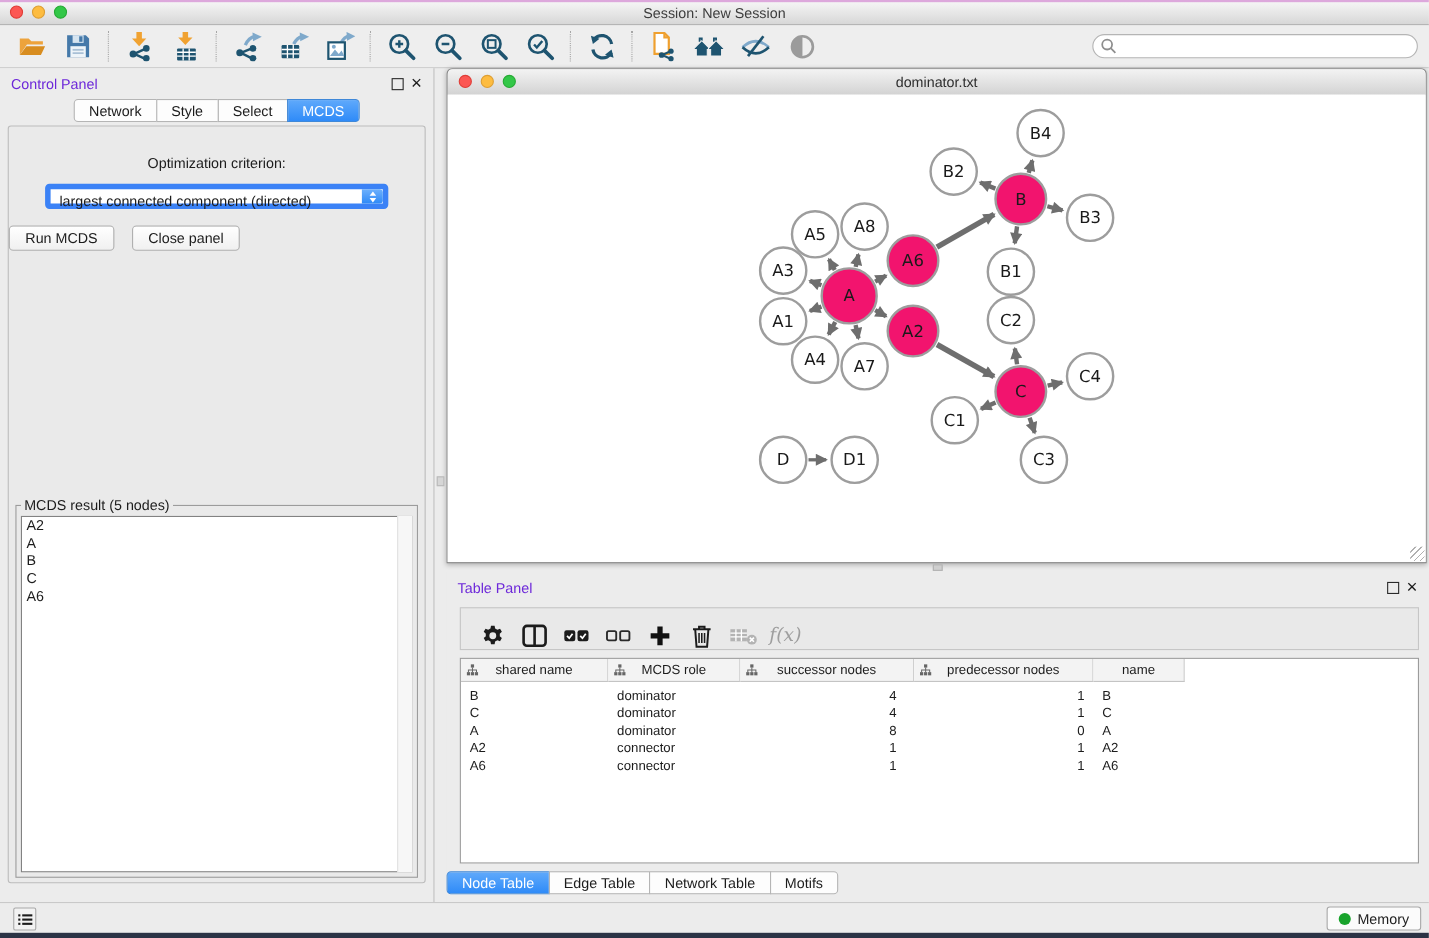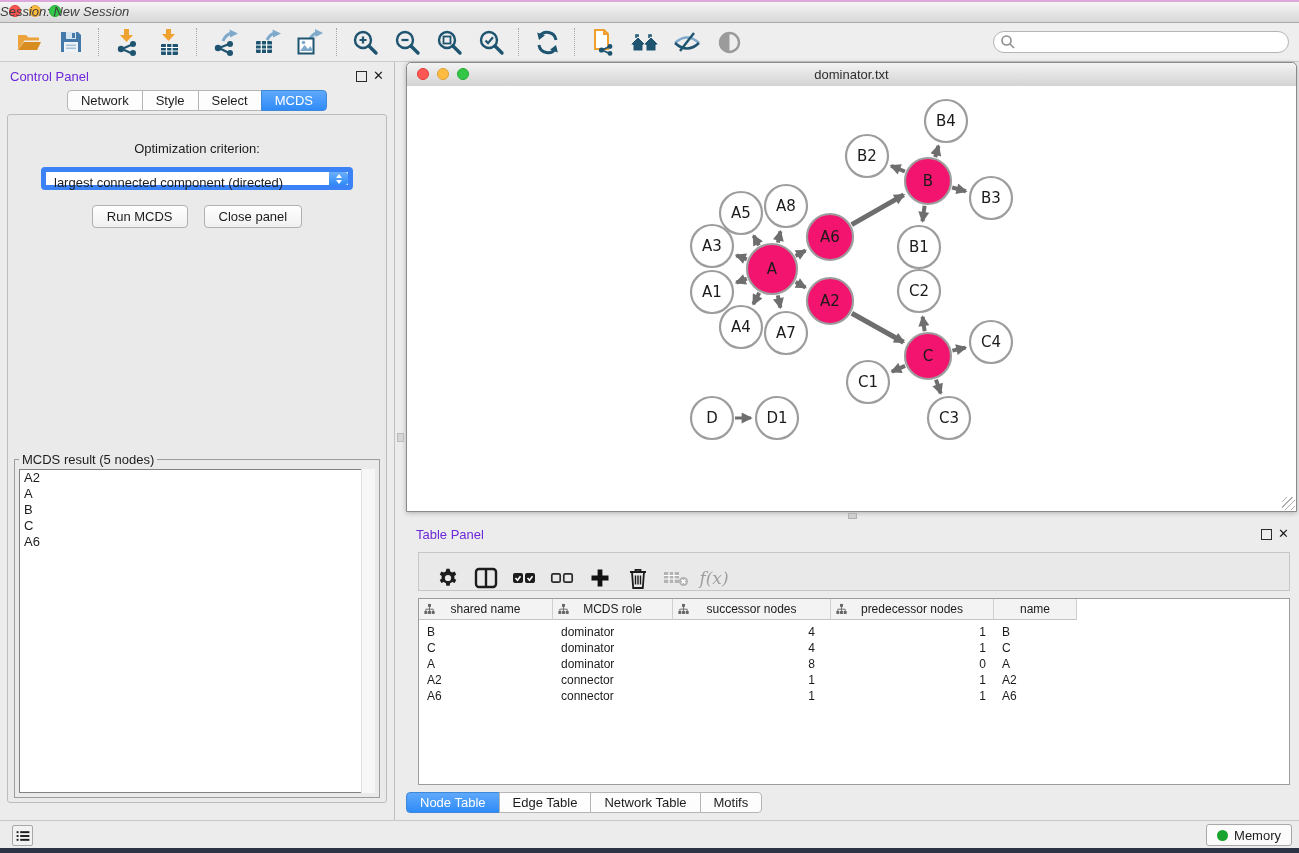--- a/index.html
+++ b/index.html
@@ -7,21 +7,21 @@
   #app{position:relative;width:1299px;height:853px;background:#ececec;overflow:hidden;font-size:13px;color:#1c1c1c;}
 
   
   .titlebar{position:absolute;left:0;top:0;width:1299px;height:22px;background:linear-gradient(#f8f8f8,#d7d7d7);border-bottom:1px solid #a9a9a9;}
   .titlebar .pinkline{position:absolute;left:0;top:0;width:100%;height:2px;background:#dda8dc;}
   .lights{position:absolute;left:9px;top:5px;display:flex;gap:8px;}
   .light{width:12px;height:12px;border-radius:50%;}
   .light.red{background:#fc5753;border:1px solid #df3e38;box-sizing:border-box;}
   .light.yellow{background:#fdbc40;border:1px solid #de9f34;box-sizing:border-box;}
   .light.green{background:#33c748;border:1px solid #27aa35;box-sizing:border-box;}
-  .title-text{position:absolute;left:0;right:0;top:4px;text-align:left;color:#3d3d3d;font-size:13px;font-style:italic;}
+  .title-text{position:absolute;left:0;right:0;top:4px;text-align:center;color:#3d3d3d;font-size:13px;}
 
   
   .toolbar{position:absolute;left:0;top:23px;width:1299px;height:39px;background:#eeeeee;border-bottom:1px solid #cccccc;display:flex;align-items:center;padding:0 0 0 8px;box-sizing:border-box;}
   .tbtn{width:42px;height:34px;display:flex;align-items:center;justify-content:center;flex:0 0 auto;}
   .tsep{width:1px;height:28px;border-left:1px dotted #a6a6a6;margin:0 6px;flex:0 0 auto;}
   .tspacer{flex:1;}
   .searchwrap{position:relative;width:296px;height:22px;margin-right:10px;flex:0 0 auto;}
   .searchwrap svg{position:absolute;left:7px;top:3px;}
   .search{width:100%;height:22px;box-sizing:border-box;border:1px solid #b5b5b5;border-radius:12px;padding:0 8px 0 26px;font-size:13px;outline:none;background:#fff;}
 
@@ -38,21 +38,21 @@
   .tab:first-child{border-radius:4px 0 0 4px;margin-left:0;}
   .tab:last-child{border-radius:0 4px 4px 0;}
   .tab.active{background:linear-gradient(#5fa9fb,#2f8bf8);color:#fff;border-color:#3f88d8;}
   .cp-content{position:absolute;left:7px;right:7px;top:52px;bottom:17px;border:1px solid #bcbcbc;border-radius:3px;background:#eaeaea;text-align:center;}
   .opt-label{margin-top:26px;font-size:13px;}
   .criterion{position:relative;width:312px;height:23px;margin:11px auto 3px;background:#fff;border:5px solid #3b82f6;border-radius:4px;box-sizing:border-box;text-align:left;}
   .criterion .selval{display:block;line-height:21px;padding-left:8px;font-size:13px;white-space:nowrap;}
   .sel-cap{position:absolute;right:0px;top:0px;bottom:0px;width:19px;background:linear-gradient(#6db0fc,#2f8af7);border-radius:0 3px 3px 0;display:flex;flex-direction:column;align-items:center;justify-content:center;gap:2px;}
   .chev-up{width:0;height:0;border-left:3.5px solid transparent;border-right:3.5px solid transparent;border-bottom:4px solid #fff;}
   .chev-down{width:0;height:0;border-left:3.5px solid transparent;border-right:3.5px solid transparent;border-top:4px solid #fff;}
-  .btnrow{margin-top:15px;display:flex;justify-content:center;gap:16px;}
+  .btnrow{margin-top:15px;display:flex;gap:16px;}
   .pushbtn{background:linear-gradient(#ffffff,#f0f0f0);border:1px solid #b0b0b0;border-radius:4px;padding:3px 14px;font-size:13px;color:#1c1c1c;}
   .mcds-fieldset{position:absolute;left:6px;right:6px;top:337px;bottom:4px;border:1px solid #9c9c9c;margin:0;padding:0;}
   .mcds-fieldset legend{font-size:13px;margin-left:4px;padding:0 3px;text-align:left;color:#1c1c1c;}
   .result-list{position:absolute;left:4px;right:4px;top:2px;bottom:4px;background:#fff;border:1px solid #828282;text-align:left;overflow:hidden;}
   .result-list .li{font-size:13px;line-height:16px;padding-left:4px;}
   .vtrack{position:absolute;right:0;top:0;bottom:0;width:13px;background:#f7f7f7;border-left:1px solid #e0e0e0;}
 
   
   .netwin{position:absolute;left:406px;top:62px;width:891px;height:450px;background:#fff;border:1px solid #8a8a8a;border-radius:5px 5px 0 0;box-sizing:border-box;box-shadow:0 1px 5px rgba(0,0,0,0.25);}
   .nw-titlebar{position:relative;height:23px;background:linear-gradient(#f3f3f3,#d3d3d3);border-bottom:1px solid #aeaeae;border-radius:5px 5px 0 0;}

